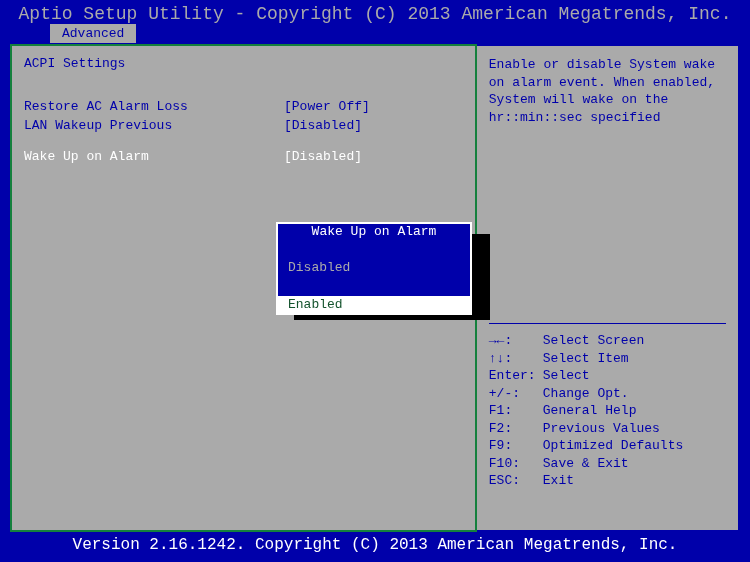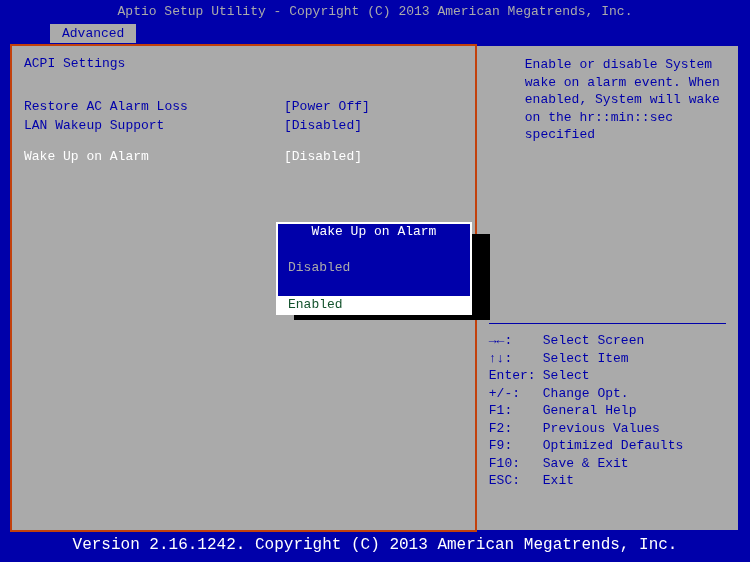--- a/index.html
+++ b/index.html
@@ -11,41 +11,41 @@
       font-size: 13px;
       color: #aaaaaa;
       position: relative;
       overflow: hidden;
     }
     .title-bar {
       height: 24px;
       text-align: center;
       color: #aaaaaa;
       padding-top: 4px;
-      font-size: 13px;
+      font-size: 18px;
     }
     .tab-row {
       padding-left: 50px;
       height: 20px;
     }
     .tab {
       display: inline-block;
       background: #aaaaaa;
       color: #0000aa;
       padding: 2px 12px;
     }
     .main {
       display: flex;
       padding: 0 10px;
       height: 488px;
     }
     .left-panel {
       flex: 1.85;
       background: #aaaaaa;
-      border: 2px solid #c2410c;
+      border: 2px solid #15803d;
       padding: 10px 12px;
       position: relative;
     }
     .right-panel {
       flex: 1;
       background: #aaaaaa;
       border: 2px solid #0000aa;
       border-left: none;
       padding: 10px 12px;
       color: #0000aa;
@@ -126,21 +126,21 @@
     .key-row { display: flex; }
     .key-sym { min-width: 54px; }
     .footer {
       height: 24px;
       text-align: center;
       color: #ffffff;
       background: #0000aa;
       padding-top: 4px;
       font-size: 16px;
     }
-    .right-top { flex: 0 0 auto; min-height: 220px; margin-left: 36px; }
+    .right-top { flex: 0 0 auto; min-height: 220px; }
   </style>
 </head>
 <body>
 
 <div class="title-bar">Aptio Setup Utility - Copyright (C) 2013 American Megatrends, Inc.</div>
 
 <div class="tab-row">
   <span class="tab">Advanced</span>
 </div>
 
@@ -150,21 +150,21 @@
 
 
     <div class="spacer"></div>
 
     <div class="setting-row">
       <span class="setting-label">Restore AC Alarm Loss</span>
       <span class="setting-value">[Power Off]</span>
     </div>
 
     <div class="setting-row">
-      <span class="setting-label">LAN Wakeup Support</span>
+      <span class="setting-label">LAN Wakeup Previous</span>
       <span class="setting-value">[Disabled]</span>
     </div>
 
     <div class="spacer"></div>
 
     <div class="setting-row selected">
       <span class="setting-label">Wake Up on Alarm</span>
       <span class="setting-value">[Disabled]</span>
     </div>
 

